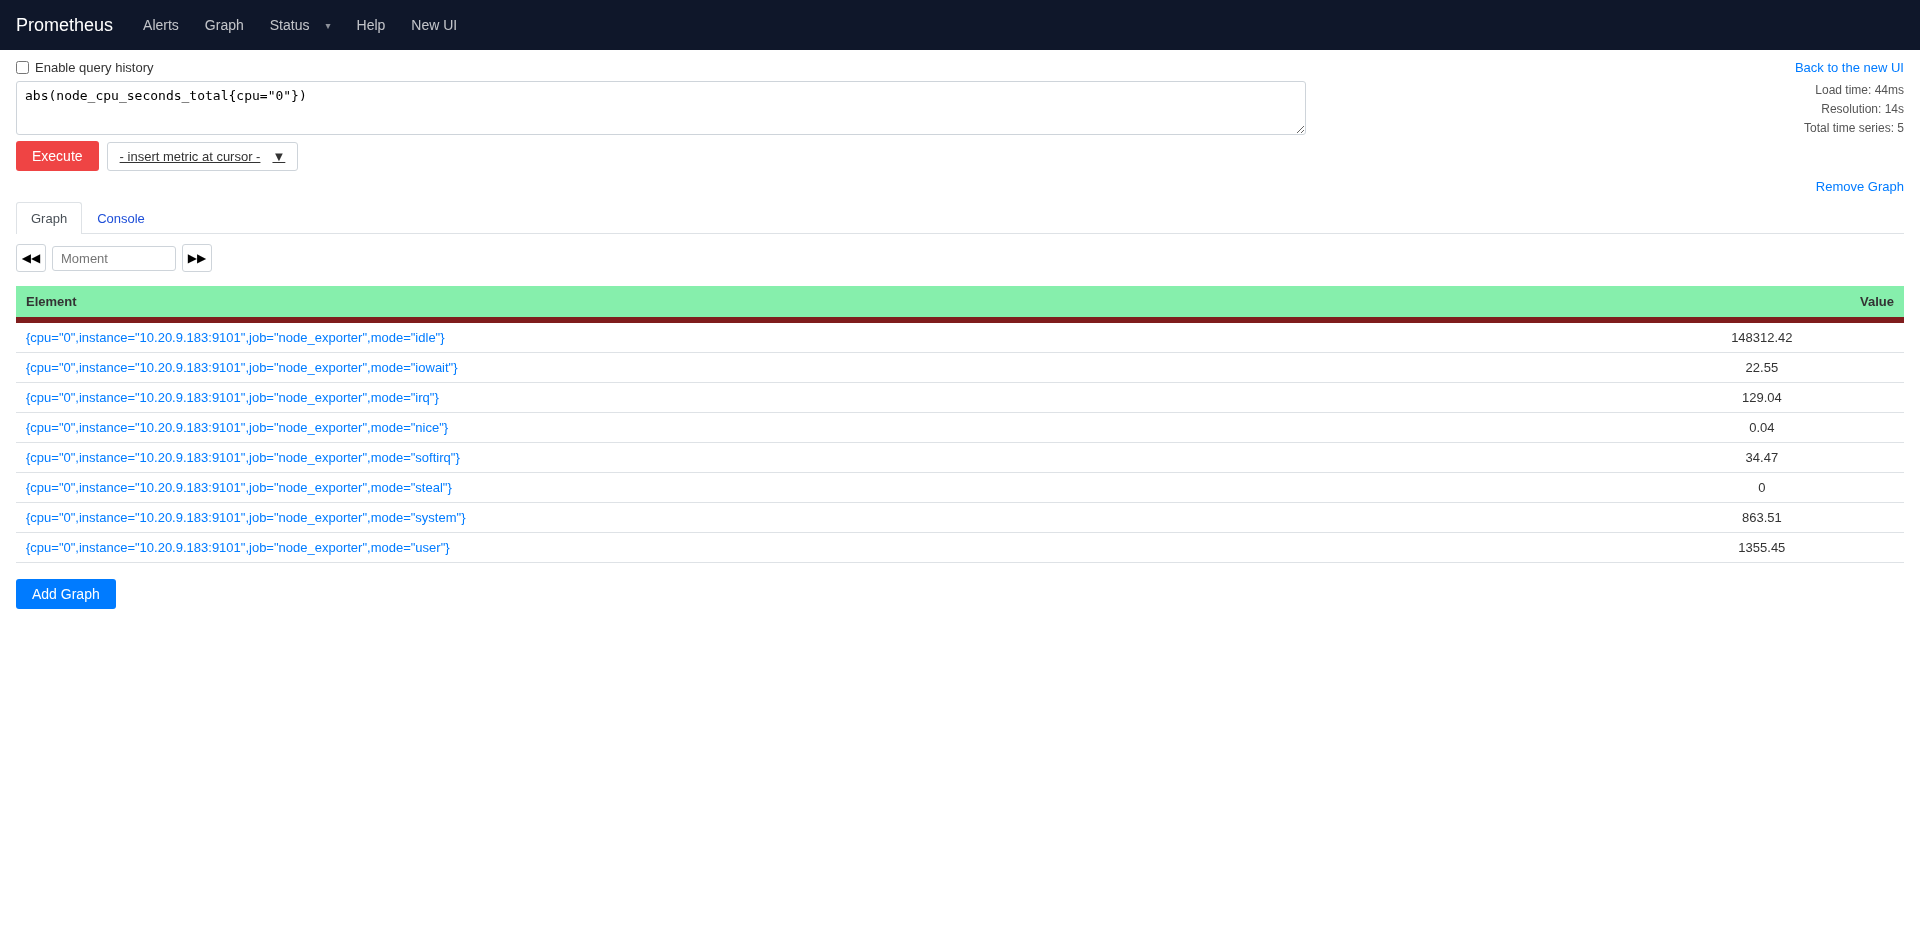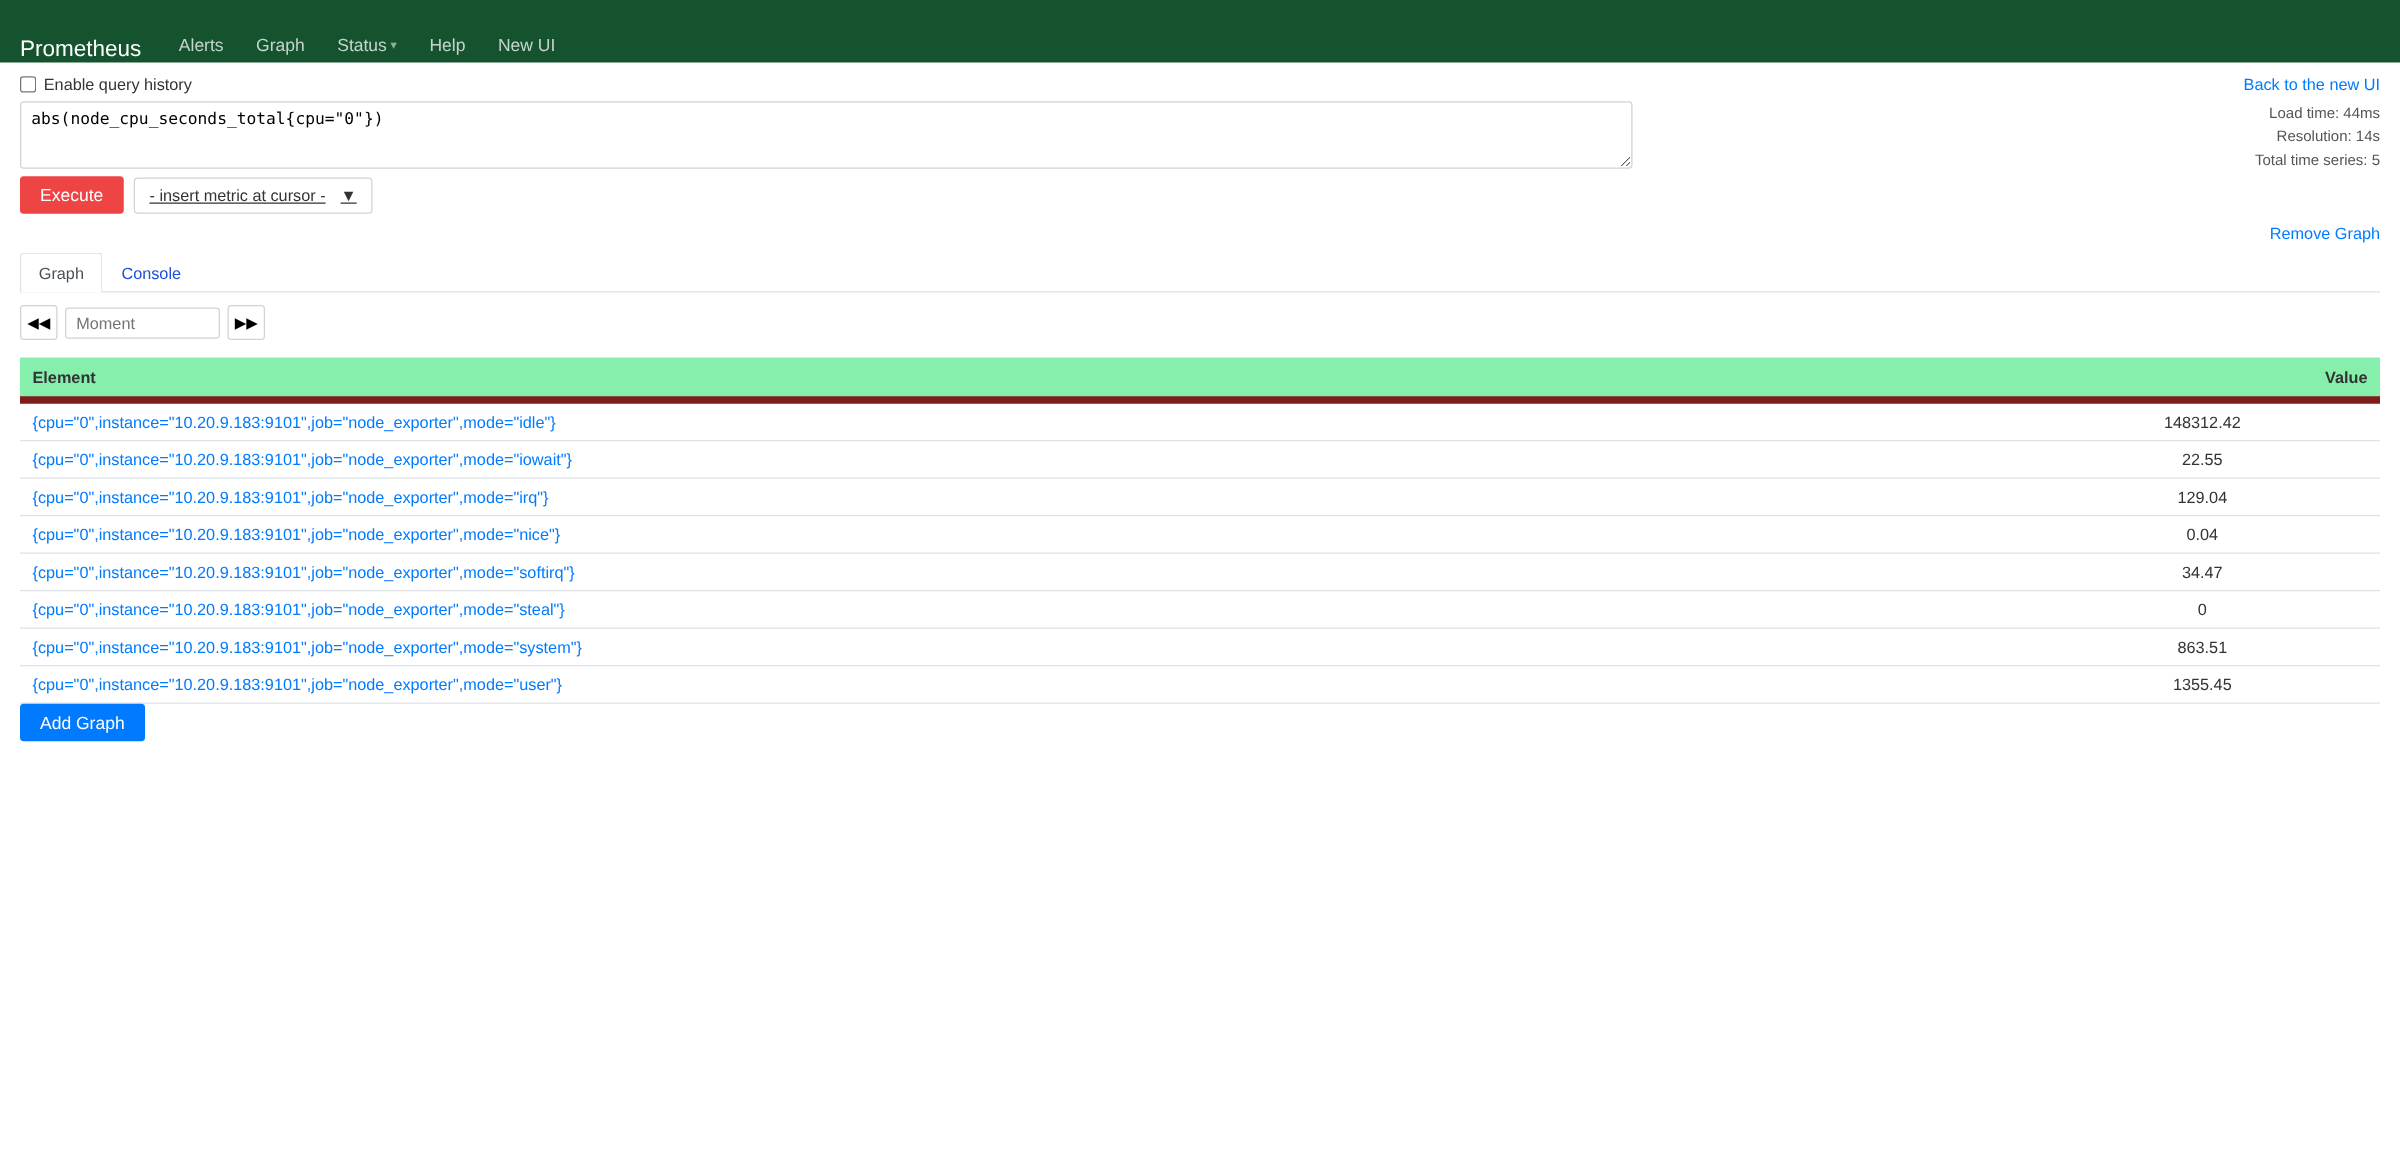--- a/index.html
+++ b/index.html
@@ -1,23 +1,23 @@
 <!DOCTYPE html>
 <html><head>
   <meta charset="utf-8">
   <style>
     * { box-sizing: border-box; margin: 0; padding: 0; }
     body { font-family: -apple-system, BlinkMacSystemFont, "Segoe UI", Helvetica, Arial, sans-serif; font-size: 13px; background: #fff; color: #333; }
 
     
     .navbar {
-      background-color: #14532d;
+      background-color: #0f172a;
       padding: 0 16px;
       display: flex;
-      align-items: flex-end;
+      align-items: center;
       height: 50px;
       gap: 20px;
     }
     .navbar-brand {
       color: #fff;
       font-size: 18px;
       font-weight: 500;
       text-decoration: none;
     }
     .navbar-links {
@@ -28,21 +28,21 @@
     .navbar-link {
       color: rgba(255,255,255,0.75);
       text-decoration: none;
       padding: 6px 10px;
       font-size: 14px;
       cursor: pointer;
     }
     .navbar-link.has-dropdown {
       display: flex;
       align-items: center;
-      gap: 3px;
+      gap: 16px;
     }
     .dropdown-caret {
       font-size: 10px;
       opacity: 0.7;
     }
 
     
     .main {
       padding: 10px 16px;
     }
@@ -211,20 +211,21 @@
     .results-table td.element-cell {
       color: #007bff;
     }
     .results-table td.value-cell {
       text-align: center;
       color: #333;
     }
 
     
     .add-graph-section {
+      margin-top: 16px;
     }
     .btn-add-graph {
       background-color: #007bff;
       color: #fff;
       border: none;
       border-radius: 3px;
       padding: 7px 16px;
       font-size: 14px;
       cursor: pointer;
       font-weight: 500;

